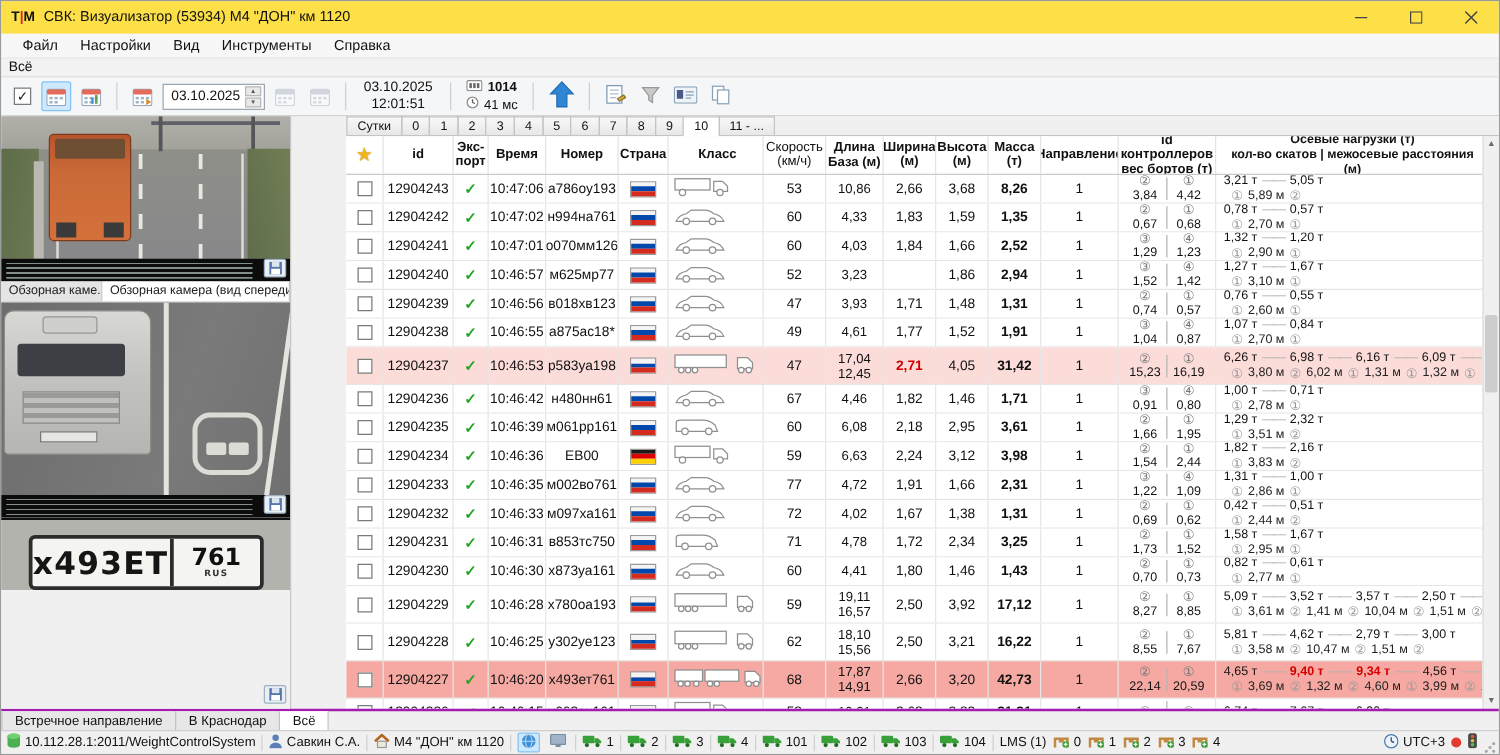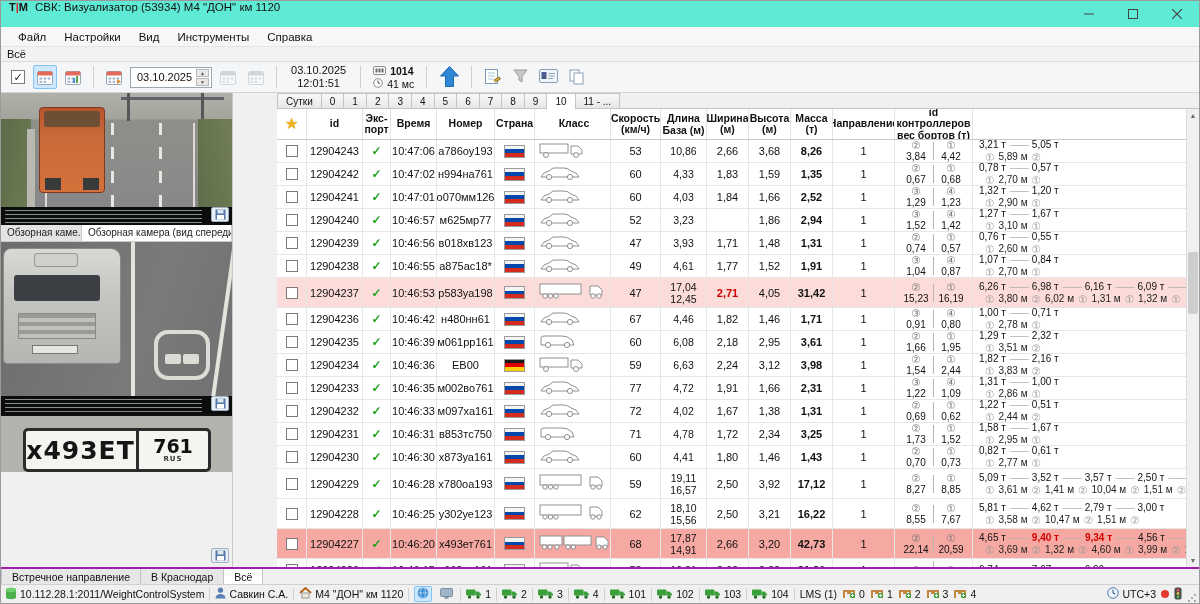--- a/index.html
+++ b/index.html
@@ -2,21 +2,21 @@
 <html><head>
 <meta charset="utf-8">
 <style>
   * { margin:0; padding:0; box-sizing:border-box; }
   html,body { width:1200px; height:604px; overflow:hidden; background:#d8d8d8;
     font-family:"Liberation Sans", sans-serif; font-size:11px; color:#111; }
   .window { width:1200px; height:604px; display:flex; flex-direction:column;
     background:#f0f0f0; border:1px solid #9a9a9a; }
 
   
-  .titlebar { height:26px; background:#5eead4; display:flex; align-items:flex-start; padding:0 0 0 8px; flex:0 0 auto; }
+  .titlebar { height:26px; background:#fde047; display:flex; align-items:center; padding:0 0 0 8px; flex:0 0 auto; }
   .applogo { font-weight:bold; font-size:11px; margin-right:7px; letter-spacing:0; }
   .applogo .bar { color:#d22; font-weight:bold; }
   .title-text { font-size:11.5px; }
   .win-controls { margin-left:auto; display:flex; height:100%; }
   .win-btn { width:44px; height:100%; display:flex; align-items:center; justify-content:center; color:#444; font-size:13px; }
   .win-btn svg { display:block; }
 
   
   .menubar { height:20px; background:#f7f7f7; display:flex; align-items:center; padding-left:8px; border-bottom:1px solid #e4e4e4; flex:0 0 auto;}
   .menu-item { padding:2px 9px; font-size:11.5px; }
@@ -417,33 +417,35 @@
         <div class="grid-col">
           <div class="grid-header" id="gridHeader">
               <div class="h-cell c0"><span class="star">★</span></div>
               <div class="h-cell c1" style="justify-content:center;align-items:center;font-weight:bold;">id</div>
               <div class="h-cell c2" style="justify-content:center;align-items:center;font-weight:bold;">Экс-
 порт</div>
               <div class="h-cell c3" style="justify-content:center;align-items:center;font-weight:bold;">Время</div>
               <div class="h-cell c4" style="justify-content:center;align-items:center;font-weight:bold;">Номер</div>
               <div class="h-cell c5" style="justify-content:center;align-items:center;font-weight:bold;">Страна</div>
               <div class="h-cell c6" style="justify-content:center;align-items:center;font-weight:bold;">Класс</div>
-              <div class="h-cell c7" style="justify-content:center;align-items:center;font-weight:bold;text-align:center;">Скорость
+              <div class="h-cell c7" style="justify-content:center;align-items:center;font-weight:normal;text-align:center;">Скорость
 (км/ч)</div>
               <div class="h-cell c8" style="justify-content:center;align-items:center;font-weight:bold;">Длина
 База (м)</div>
               <div class="h-cell c9" style="justify-content:center;align-items:center;font-weight:bold;">Ширина
 (м)</div>
               <div class="h-cell c10" style="justify-content:center;align-items:center;font-weight:bold;">Высота
 (м)</div>
               <div class="h-cell c11" style="justify-content:center;align-items:center;font-weight:bold;">Масса
 (т)</div>
               <div class="h-cell c12" style="justify-content:center;align-items:center;font-weight:bold;">Направление</div>
               <div class="h-cell c13" style="justify-content:center;align-items:center;font-weight:bold;">id контроллеров
 вес бортов (т)</div>
+              <div class="h-cell c14" style="justify-content:center;align-items:center;font-weight:bold;">Осевые нагрузки (т)
+кол-во скатов | межосевые расстояния (м)</div>
             </div>
           <div class="grid-body" id="gridBody">
               <div class="grow">
     <div class="cell c0">
                   <div class="chk"></div>
                 </div>
     <div class="cell c1">12904243</div>
     <div class="cell c2">
                   <span class="expok">✓</span>
                 </div>
@@ -1136,21 +1138,21 @@
                     </div>
       <div class="cdiv"></div>
       <div class="cst">
                       <div class="circn">①</div>
                       <div>0,62</div>
                     </div>
     </div>
                 </div>
     <div class="cell c14">
       <div class="ld-line">
-                    <span class="ld">1,22 т</span>
+                    <span class="ld">0,42 т</span>
                     <span class="dsh">——</span>
                     <span class="ld">0,51 т</span>
                   </div>
       <div class="gap-line">
                     <span class="circ">①</span>
                     <span class="dst">2,44 м</span>
                     <span class="circ">②</span>
                   </div>
     </div>
   </div>

